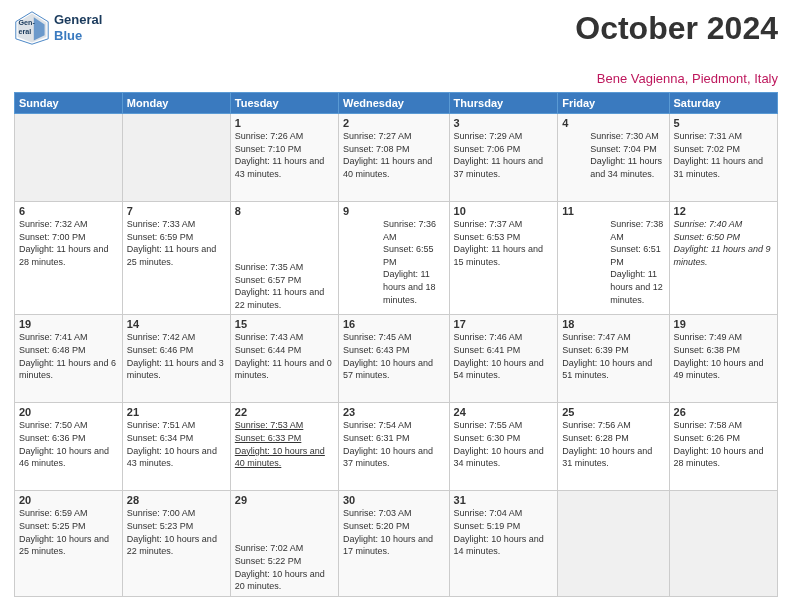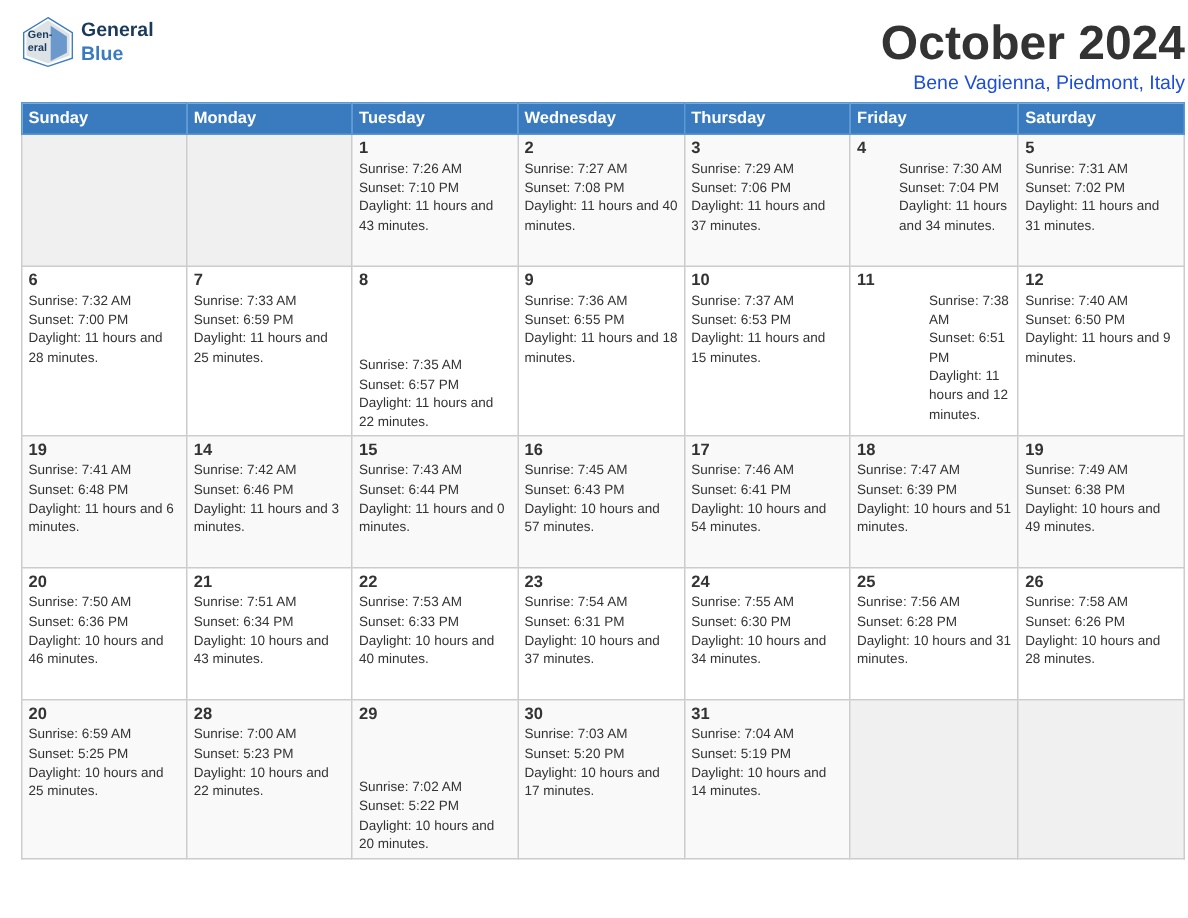--- a/index.html
+++ b/index.html
@@ -6,21 +6,21 @@
     body {
       font-family: Arial, sans-serif;
       background: #fff;
       width: 792px;
       height: 612px;
       overflow: hidden;
     }
     .page {
       width: 792px;
       height: 463px;
-      padding: 10px 2px 10px 14px;
+      padding: 10px 14px 10px 14px;
       background: #fff;
     }
     .header {
       display: flex;
       justify-content: space-between;
       align-items: flex-start;
       margin-bottom: 6px;
     }
     .logo {
       display: flex;
@@ -40,21 +40,22 @@
     .title-block {
       text-align: right;
     }
     .main-title {
       font-size: 32px;
       font-weight: bold;
       color: #333;
     }
     .subtitle {
       font-size: 13px;
-      color: #1d4ed8;
+      color: #be185d;
+      margin-top: 24px;
     }
     .calendar {
       width: 100%;
       border-collapse: collapse;
       font-size: 9.5px;
     }
     .calendar thead th {
       background-color: #3a7abf;
       color: #fff;
       padding: 4px 4px;
@@ -179,39 +180,39 @@
 Daylight: 11 hours and 25 minutes.</div>
           </td>
           <td>
             <span class="day-num">8</span>
             <div class="day-info" style="white-space: pre-line; margin-top: 44px;">Sunrise: 7:35 AM
 Sunset: 6:57 PM
 Daylight: 11 hours and 22 minutes.</div>
           </td>
           <td>
             <span class="day-num">9</span>
-            <div class="day-info" style="white-space: pre-line;">Sunrise: 7:36 AM
+            <div class="day-info" style="white-space: pre-line; margin-left: 40px;">Sunrise: 7:36 AM
 Sunset: 6:55 PM
 Daylight: 11 hours and 18 minutes.</div>
           </td>
           <td>
             <span class="day-num">10</span>
             <div class="day-info" style="white-space: pre-line;">Sunrise: 7:37 AM
 Sunset: 6:53 PM
 Daylight: 11 hours and 15 minutes.</div>
           </td>
           <td>
             <span class="day-num">11</span>
             <div class="day-info" style="white-space: pre-line; margin-left: 48px;">Sunrise: 7:38 AM
 Sunset: 6:51 PM
 Daylight: 11 hours and 12 minutes.</div>
           </td>
           <td>
             <span class="day-num">12</span>
-            <div class="day-info" style="white-space: pre-line;">Sunrise: 7:40 AM
+            <div class="day-info" style="white-space: pre-line; font-style: italic;">Sunrise: 7:40 AM
 Sunset: 6:50 PM
 Daylight: 11 hours and 9 minutes.</div>
           </td>
         </tr>
         <tr>
           <td>
             <span class="day-num">19</span>
             <div class="day-info" style="white-space: pre-line;">Sunrise: 7:41 AM
 Sunset: 6:48 PM
 Daylight: 11 hours and 6 minutes.</div>
@@ -261,21 +262,21 @@
 Daylight: 10 hours and 46 minutes.</div>
           </td>
           <td>
             <span class="day-num">21</span>
             <div class="day-info" style="white-space: pre-line;">Sunrise: 7:51 AM
 Sunset: 6:34 PM
 Daylight: 10 hours and 43 minutes.</div>
           </td>
           <td>
             <span class="day-num">22</span>
-            <div class="day-info" style="white-space: pre-line;">Sunrise: 7:53 AM
+            <div class="day-info" style="white-space: pre-line; text-decoration: underline;">Sunrise: 7:53 AM
 Sunset: 6:33 PM
 Daylight: 10 hours and 40 minutes.</div>
           </td>
           <td>
             <span class="day-num">23</span>
             <div class="day-info" style="white-space: pre-line;">Sunrise: 7:54 AM
 Sunset: 6:31 PM
 Daylight: 10 hours and 37 minutes.</div>
           </td>
           <td>

